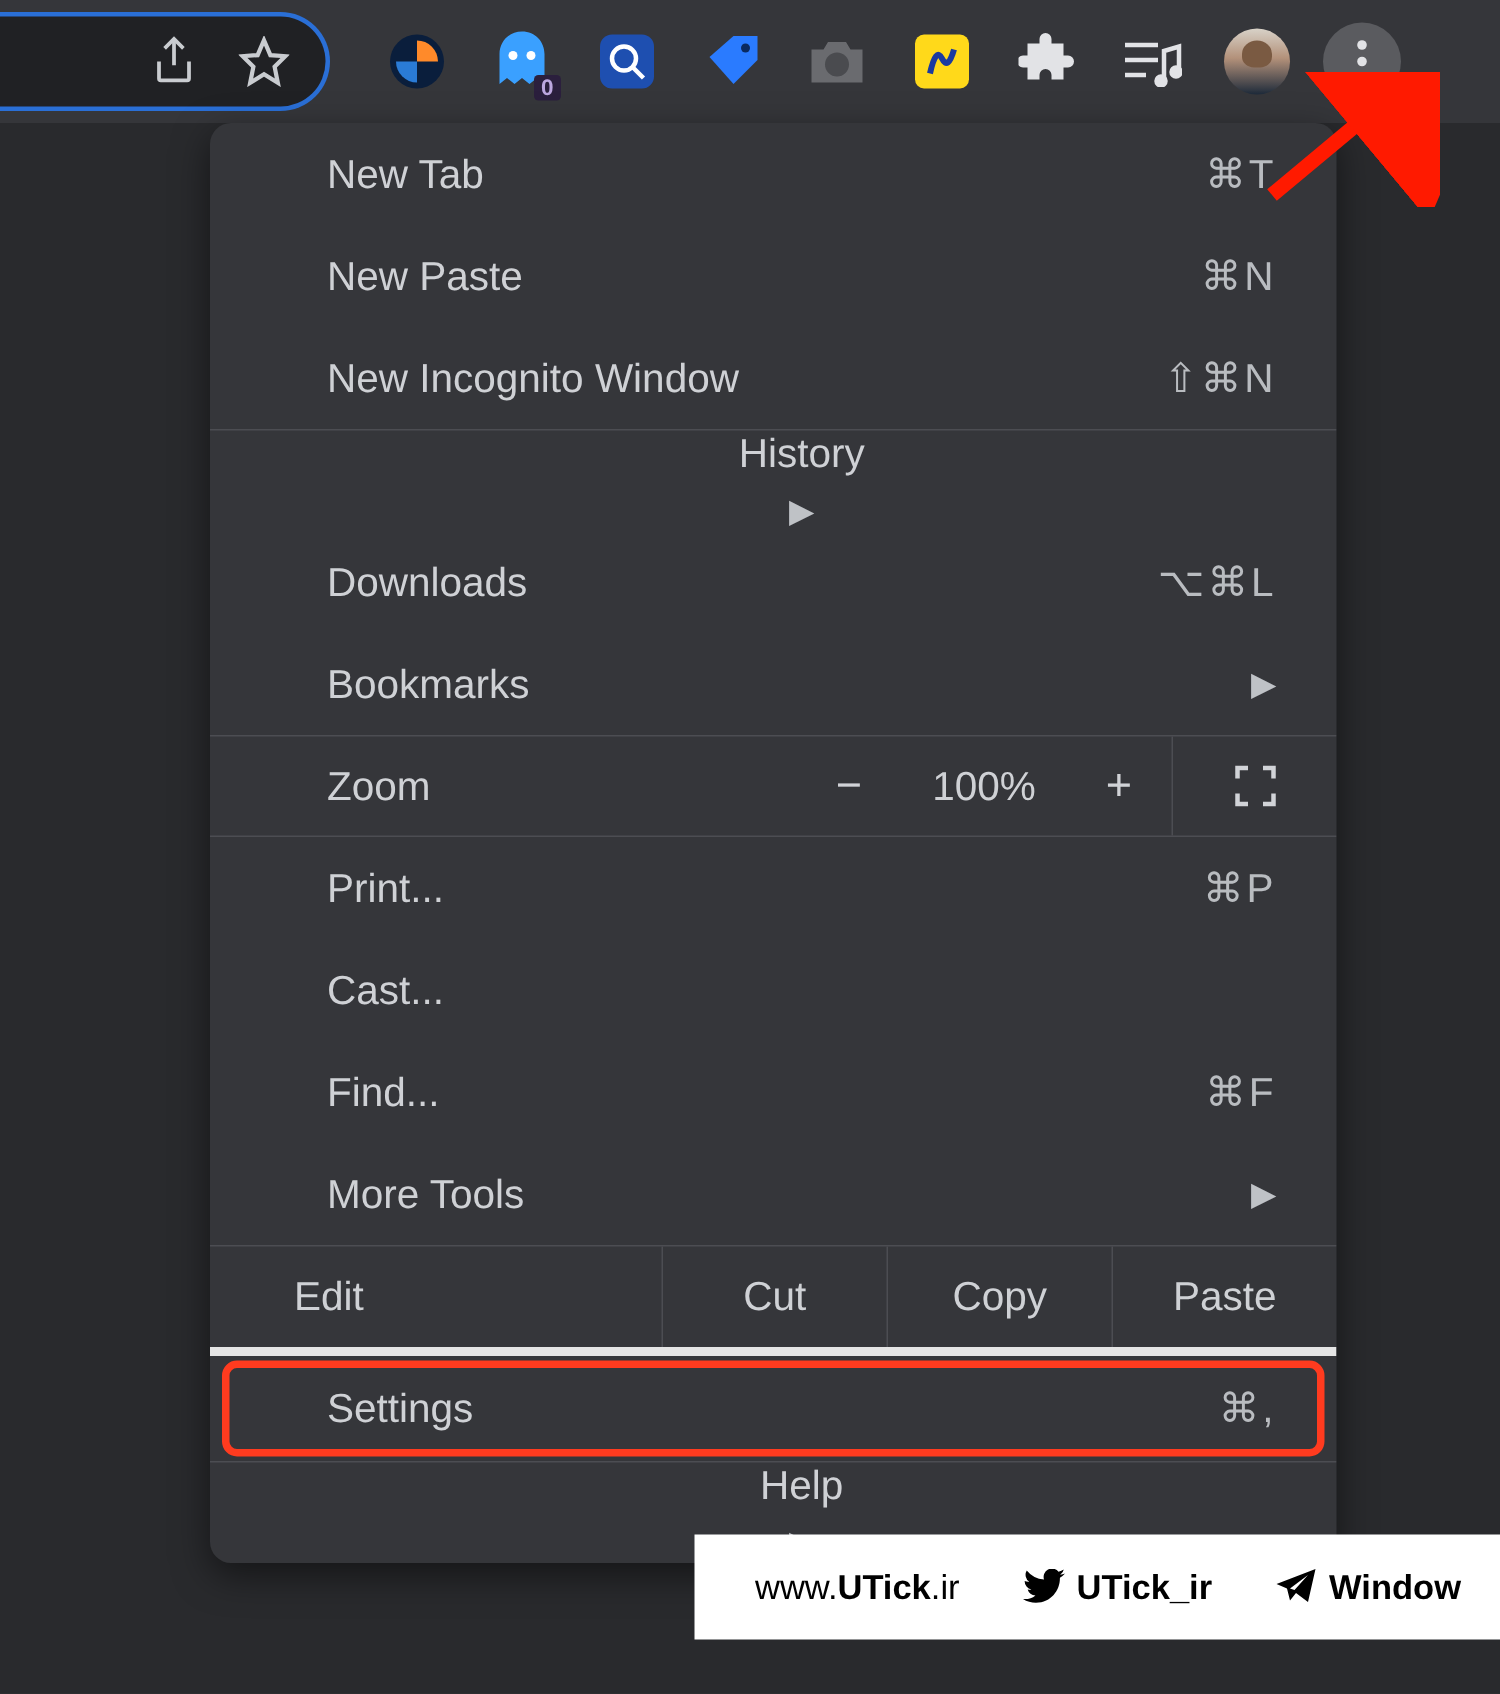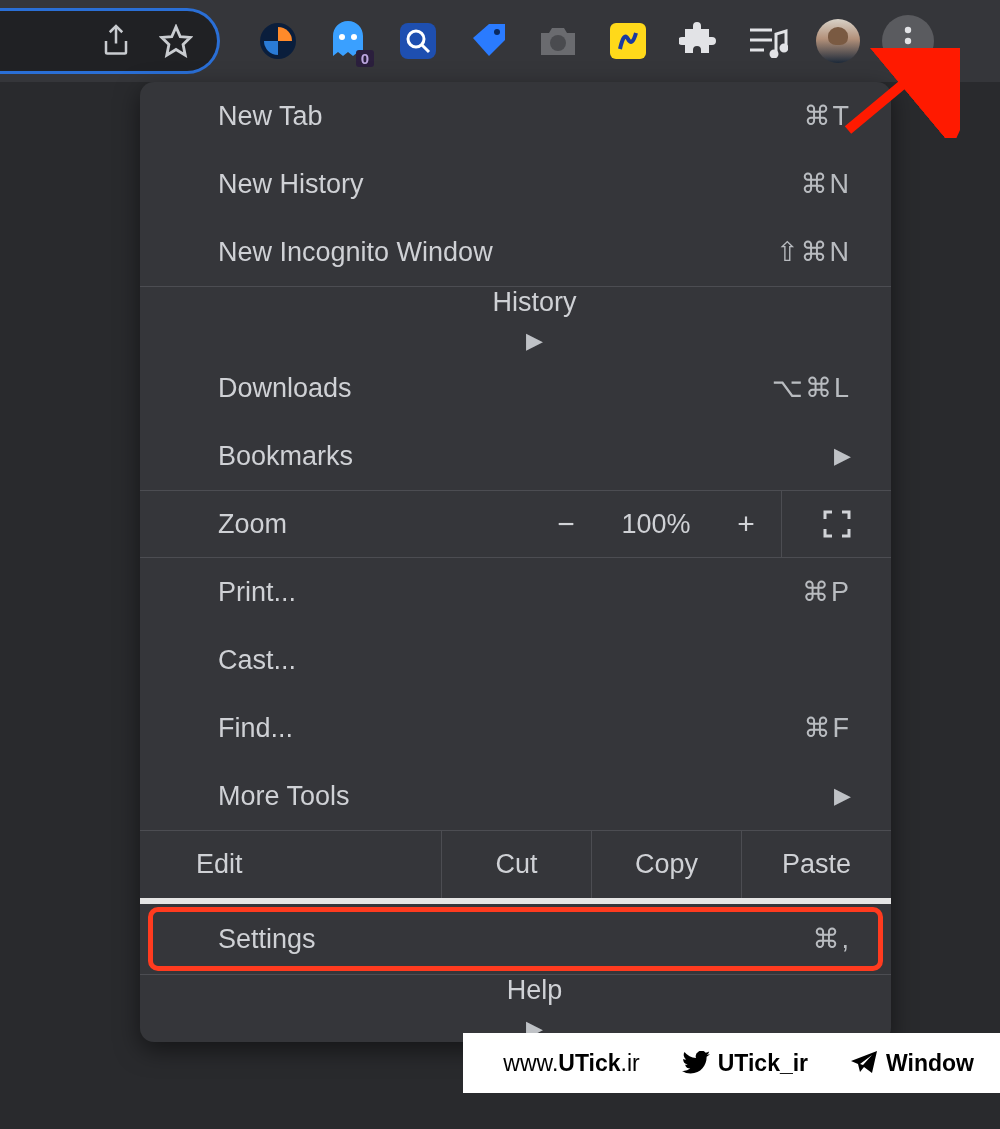--- a/index.html
+++ b/index.html
@@ -153,21 +153,21 @@
     top:48px; left:840px;
     width:120px; height:90px;
     pointer-events:none;
   }
 
   
   .watermark{
     position:absolute;
     bottom:36px; right:0;
     background:#fff;
-    height:60px;
+    height:70px;
     display:flex; align-items:center;
     gap:42px;
     padding:0 26px 0 40px;
     font-size:23px;
     color:#000;
     font-weight:500;
   }
   .watermark b{ font-weight:700; }
   .wm-item{ display:flex; align-items:center; gap:8px; }
 
@@ -272,21 +272,21 @@
   </div>
 </div>
 
 <div class="menu">
 
   <div class="menu-item">
     <span>New Tab</span>
     <span class="shortcut">⌘T</span>
   </div>
   <div class="menu-item">
-    <span>New History</span>
+    <span>New Paste</span>
     <span class="shortcut">⌘N</span>
   </div>
   <div class="menu-item">
     <span>New Incognito Window</span>
     <span class="shortcut">⇧⌘N</span>
   </div>
 
   <div class="menu-item menu-sep">
     <span>History</span>
     <span class="chev">▶</span>

